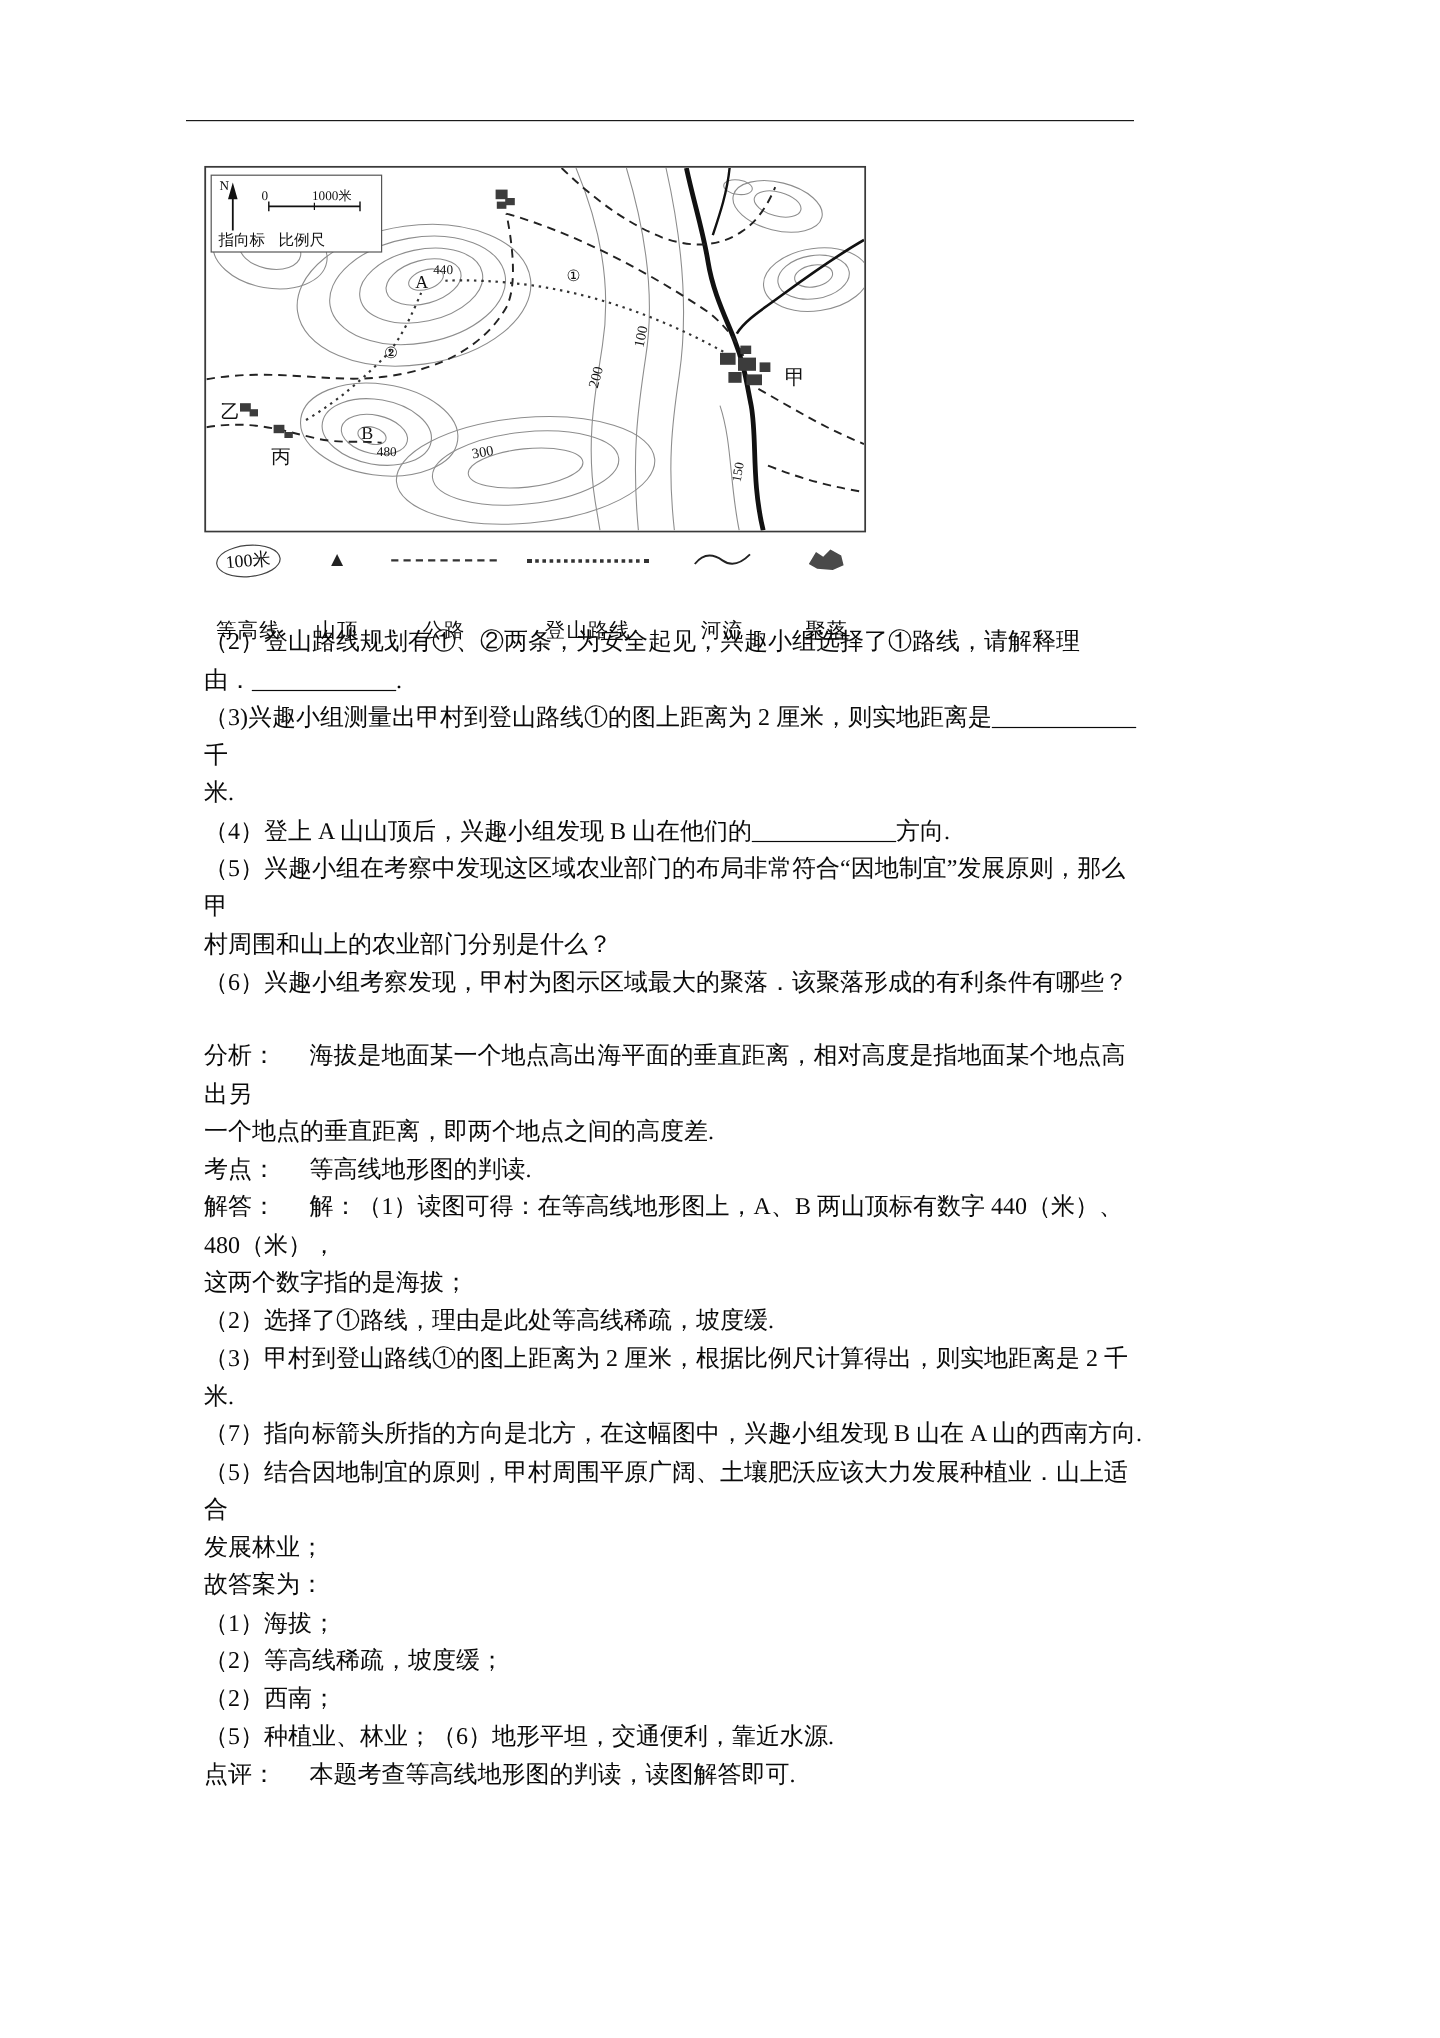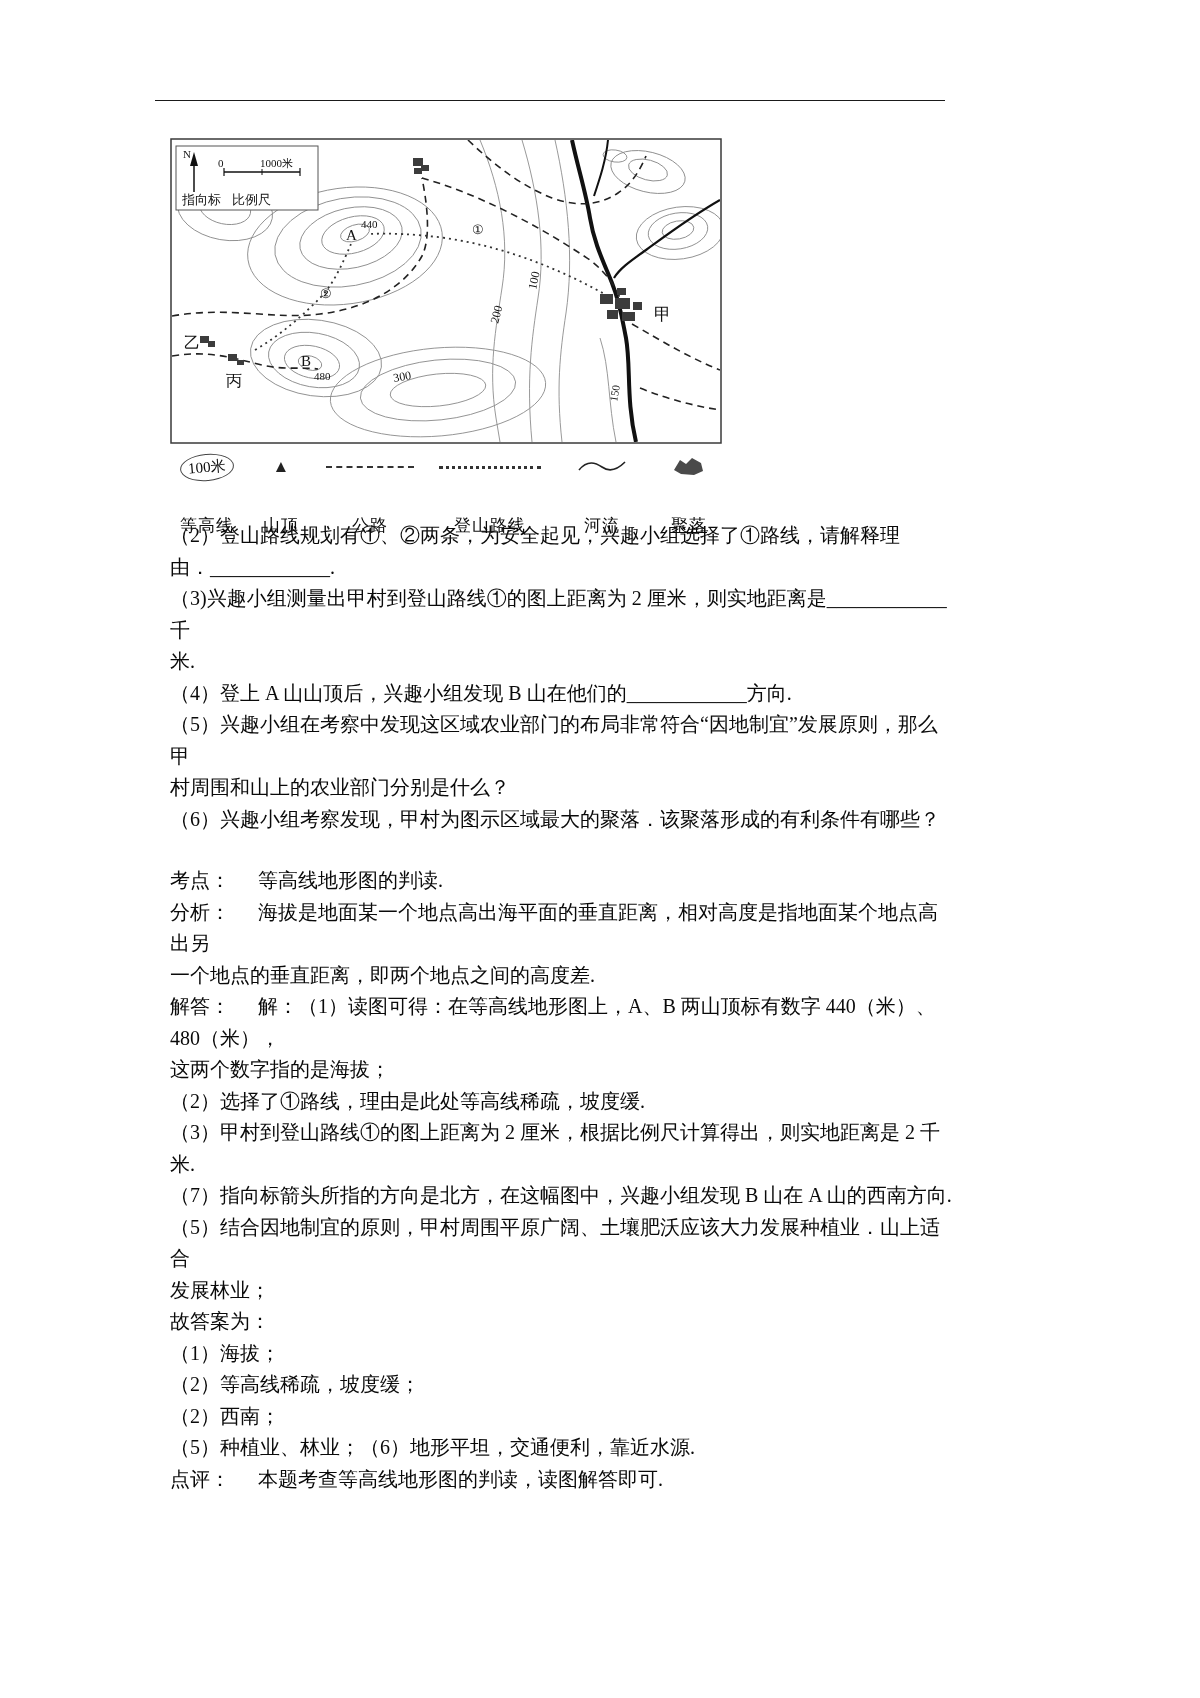--- a/index.html
+++ b/index.html
@@ -205,23 +205,23 @@
 由．____________.</p>
     <p>（3)兴趣小组测量出甲村到登山路线①的图上距离为 2 厘米，则实地距离是____________千
 米.</p>
     <p>（4）登上 A 山山顶后，兴趣小组发现 B 山在他们的____________方向.</p>
     <p>（5）兴趣小组在考察中发现这区域农业部门的布局非常符合“因地制宜”发展原则，那么甲
 村周围和山上的农业部门分别是什么？</p>
     <p>（6）兴趣小组考察发现，甲村为图示区域最大的聚落．该聚落形成的有利条件有哪些？</p>
 
     <div class="section-gap"></div>
 
-    <p><span class="qa-label">考点：</span><span>等高线地形图的判读.</span></p>
     <p><span class="qa-label">分析：</span><span>海拔是地面某一个地点高出海平面的垂直距离，相对高度是指地面某个地点高出另
 一个地点的垂直距离，即两个地点之间的高度差.</span></p>
+    <p><span class="qa-label">考点：</span><span>等高线地形图的判读.</span></p>
     <p><span class="qa-label">解答：</span><span>解：（1）读图可得：在等高线地形图上，A、B 两山顶标有数字 440（米）、480（米），
 这两个数字指的是海拔；</span></p>
 
     <p>（2）选择了①路线，理由是此处等高线稀疏，坡度缓.</p>
     <p>（3）甲村到登山路线①的图上距离为 2 厘米，根据比例尺计算得出，则实地距离是 2 千米.</p>
     <p>（7）指向标箭头所指的方向是北方，在这幅图中，兴趣小组发现 B 山在 A 山的西南方向.</p>
     <p>（5）结合因地制宜的原则，甲村周围平原广阔、土壤肥沃应该大力发展种植业．山上适合
 发展林业；</p>
     <p>故答案为：</p>
     <p>（1）海拔；</p>

